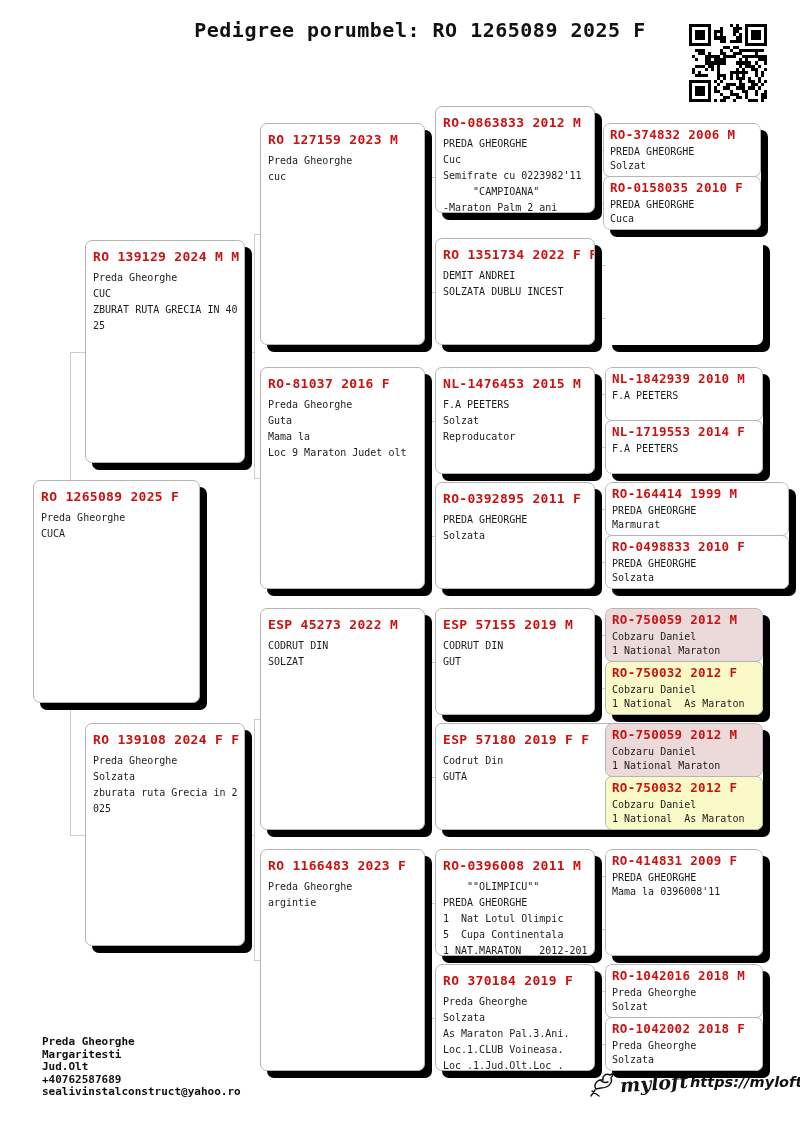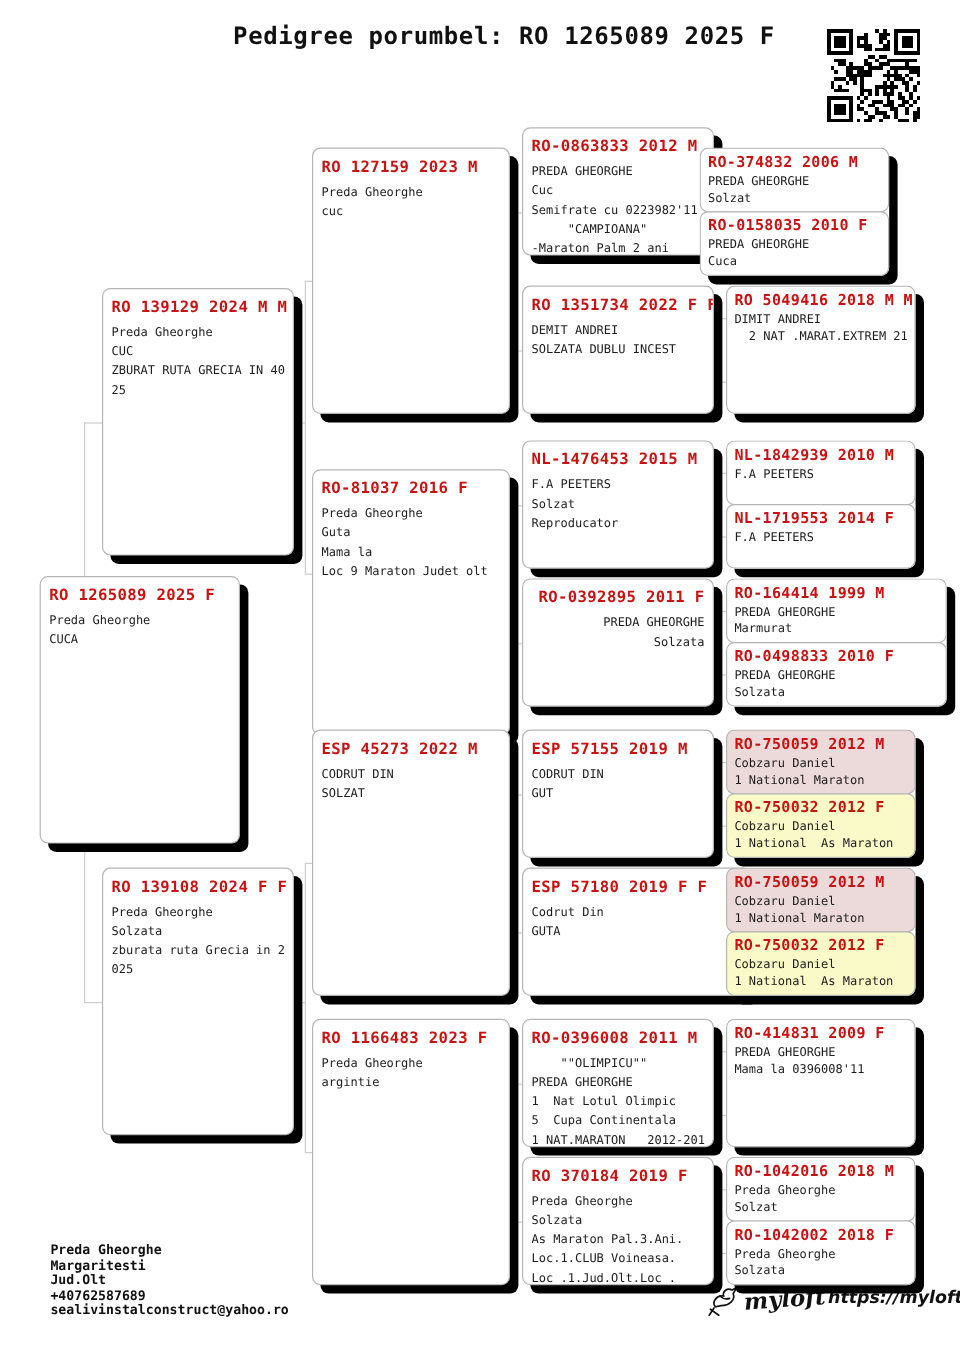--- a/index.html
+++ b/index.html
@@ -290,21 +290,21 @@
       <div class="ln">Preda Gheorghe</div>
       <div class="ln">Solzata</div>
       <div class="ln">zburata ruta Grecia in 2</div>
       <div class="ln">025</div>
     </div>
     <div class="box" style="left: 260px; top: 123px; width: 165px; height: 222px;">
       <div class="hdr">RO 127159 2023 M</div>
       <div class="ln">Preda Gheorghe</div>
       <div class="ln">cuc</div>
     </div>
-    <div class="box" style="left: 260px; top: 367px; width: 165px; height: 222px; margin-top: 24px;">
+    <div class="box" style="left: 260px; top: 367px; width: 165px; height: 222px;">
       <div class="hdr">RO-81037 2016 F</div>
       <div class="ln">Preda Gheorghe</div>
       <div class="ln">Guta</div>
       <div class="ln">Mama la</div>
       <div class="ln">Loc 9 Maraton Judet olt</div>
     </div>
     <div class="box" style="left: 260px; top: 608px; width: 165px; height: 222px;">
       <div class="hdr">ESP 45273 2022 M</div>
       <div class="ln">CODRUT DIN</div>
       <div class="ln">SOLZAT</div>
@@ -326,21 +326,21 @@
       <div class="hdr">RO 1351734 2022 F F</div>
       <div class="ln">DEMIT ANDREI</div>
       <div class="ln">SOLZATA DUBLU INCEST</div>
     </div>
     <div class="box" style="left: 435px; top: 367px; width: 160px; height: 107px;">
       <div class="hdr">NL-1476453 2015 M</div>
       <div class="ln">F.A PEETERS</div>
       <div class="ln">Solzat</div>
       <div class="ln">Reproducator</div>
     </div>
-    <div class="box" style="left: 435px; top: 482px; width: 160px; height: 107px; text-align: right;">
+    <div class="box" style="left: 435px; top: 482px; width: 160px; height: 107px;">
       <div class="hdr">RO-0392895 2011 F</div>
       <div class="ln">PREDA GHEORGHE</div>
       <div class="ln">Solzata</div>
     </div>
     <div class="box" style="left: 435px; top: 608px; width: 160px; height: 107px;">
       <div class="hdr">ESP 57155 2019 M</div>
       <div class="ln">CODRUT DIN</div>
       <div class="ln">GUT</div>
     </div>
     <div class="box" style="left: 435px; top: 723px; width: 191px; height: 107px;">
@@ -357,38 +357,33 @@
       <div class="ln">1 NAT.MARATON   2012-201</div>
     </div>
     <div class="box" style="left: 435px; top: 964px; width: 160px; height: 107px;">
       <div class="hdr">RO 370184 2019 F</div>
       <div class="ln">Preda Gheorghe</div>
       <div class="ln">Solzata</div>
       <div class="ln">As Maraton Pal.3.Ani.</div>
       <div class="ln">Loc.1.CLUB Voineasa.</div>
       <div class="ln">Loc .1.Jud.Olt.Loc .</div>
     </div>
-    <div class="pair" style="left: 583px; top: 123px; width: 158px; height: 107px;">
+    <div class="pair" style="left: 603px; top: 123px; width: 158px; height: 107px;">
       <div class="cell">
         <div class="hdr">RO-374832 2006 M</div>
         <div class="ln">PREDA GHEORGHE</div>
         <div class="ln">Solzat</div>
       </div>
       <div class="cell">
         <div class="hdr">RO-0158035 2010 F</div>
         <div class="ln">PREDA GHEORGHE</div>
         <div class="ln">Cuca</div>
       </div>
     </div>
     <div class="pair" style="left: 605px; top: 238px; width: 158px; height: 107px;">
-      <div class="cell">
-        <div class="hdr">RO 5049416 2018 M M</div>
-        <div class="ln">DIMIT ANDREI</div>
-        <div class="ln">  2 NAT .MARAT.EXTREM 21</div>
-      </div>
     </div>
     <div class="pair" style="left: 605px; top: 367px; width: 158px; height: 107px;">
       <div class="cell">
         <div class="hdr">NL-1842939 2010 M</div>
         <div class="ln">F.A PEETERS</div>
       </div>
       <div class="cell">
         <div class="hdr">NL-1719553 2014 F</div>
         <div class="ln">F.A PEETERS</div>
       </div>

